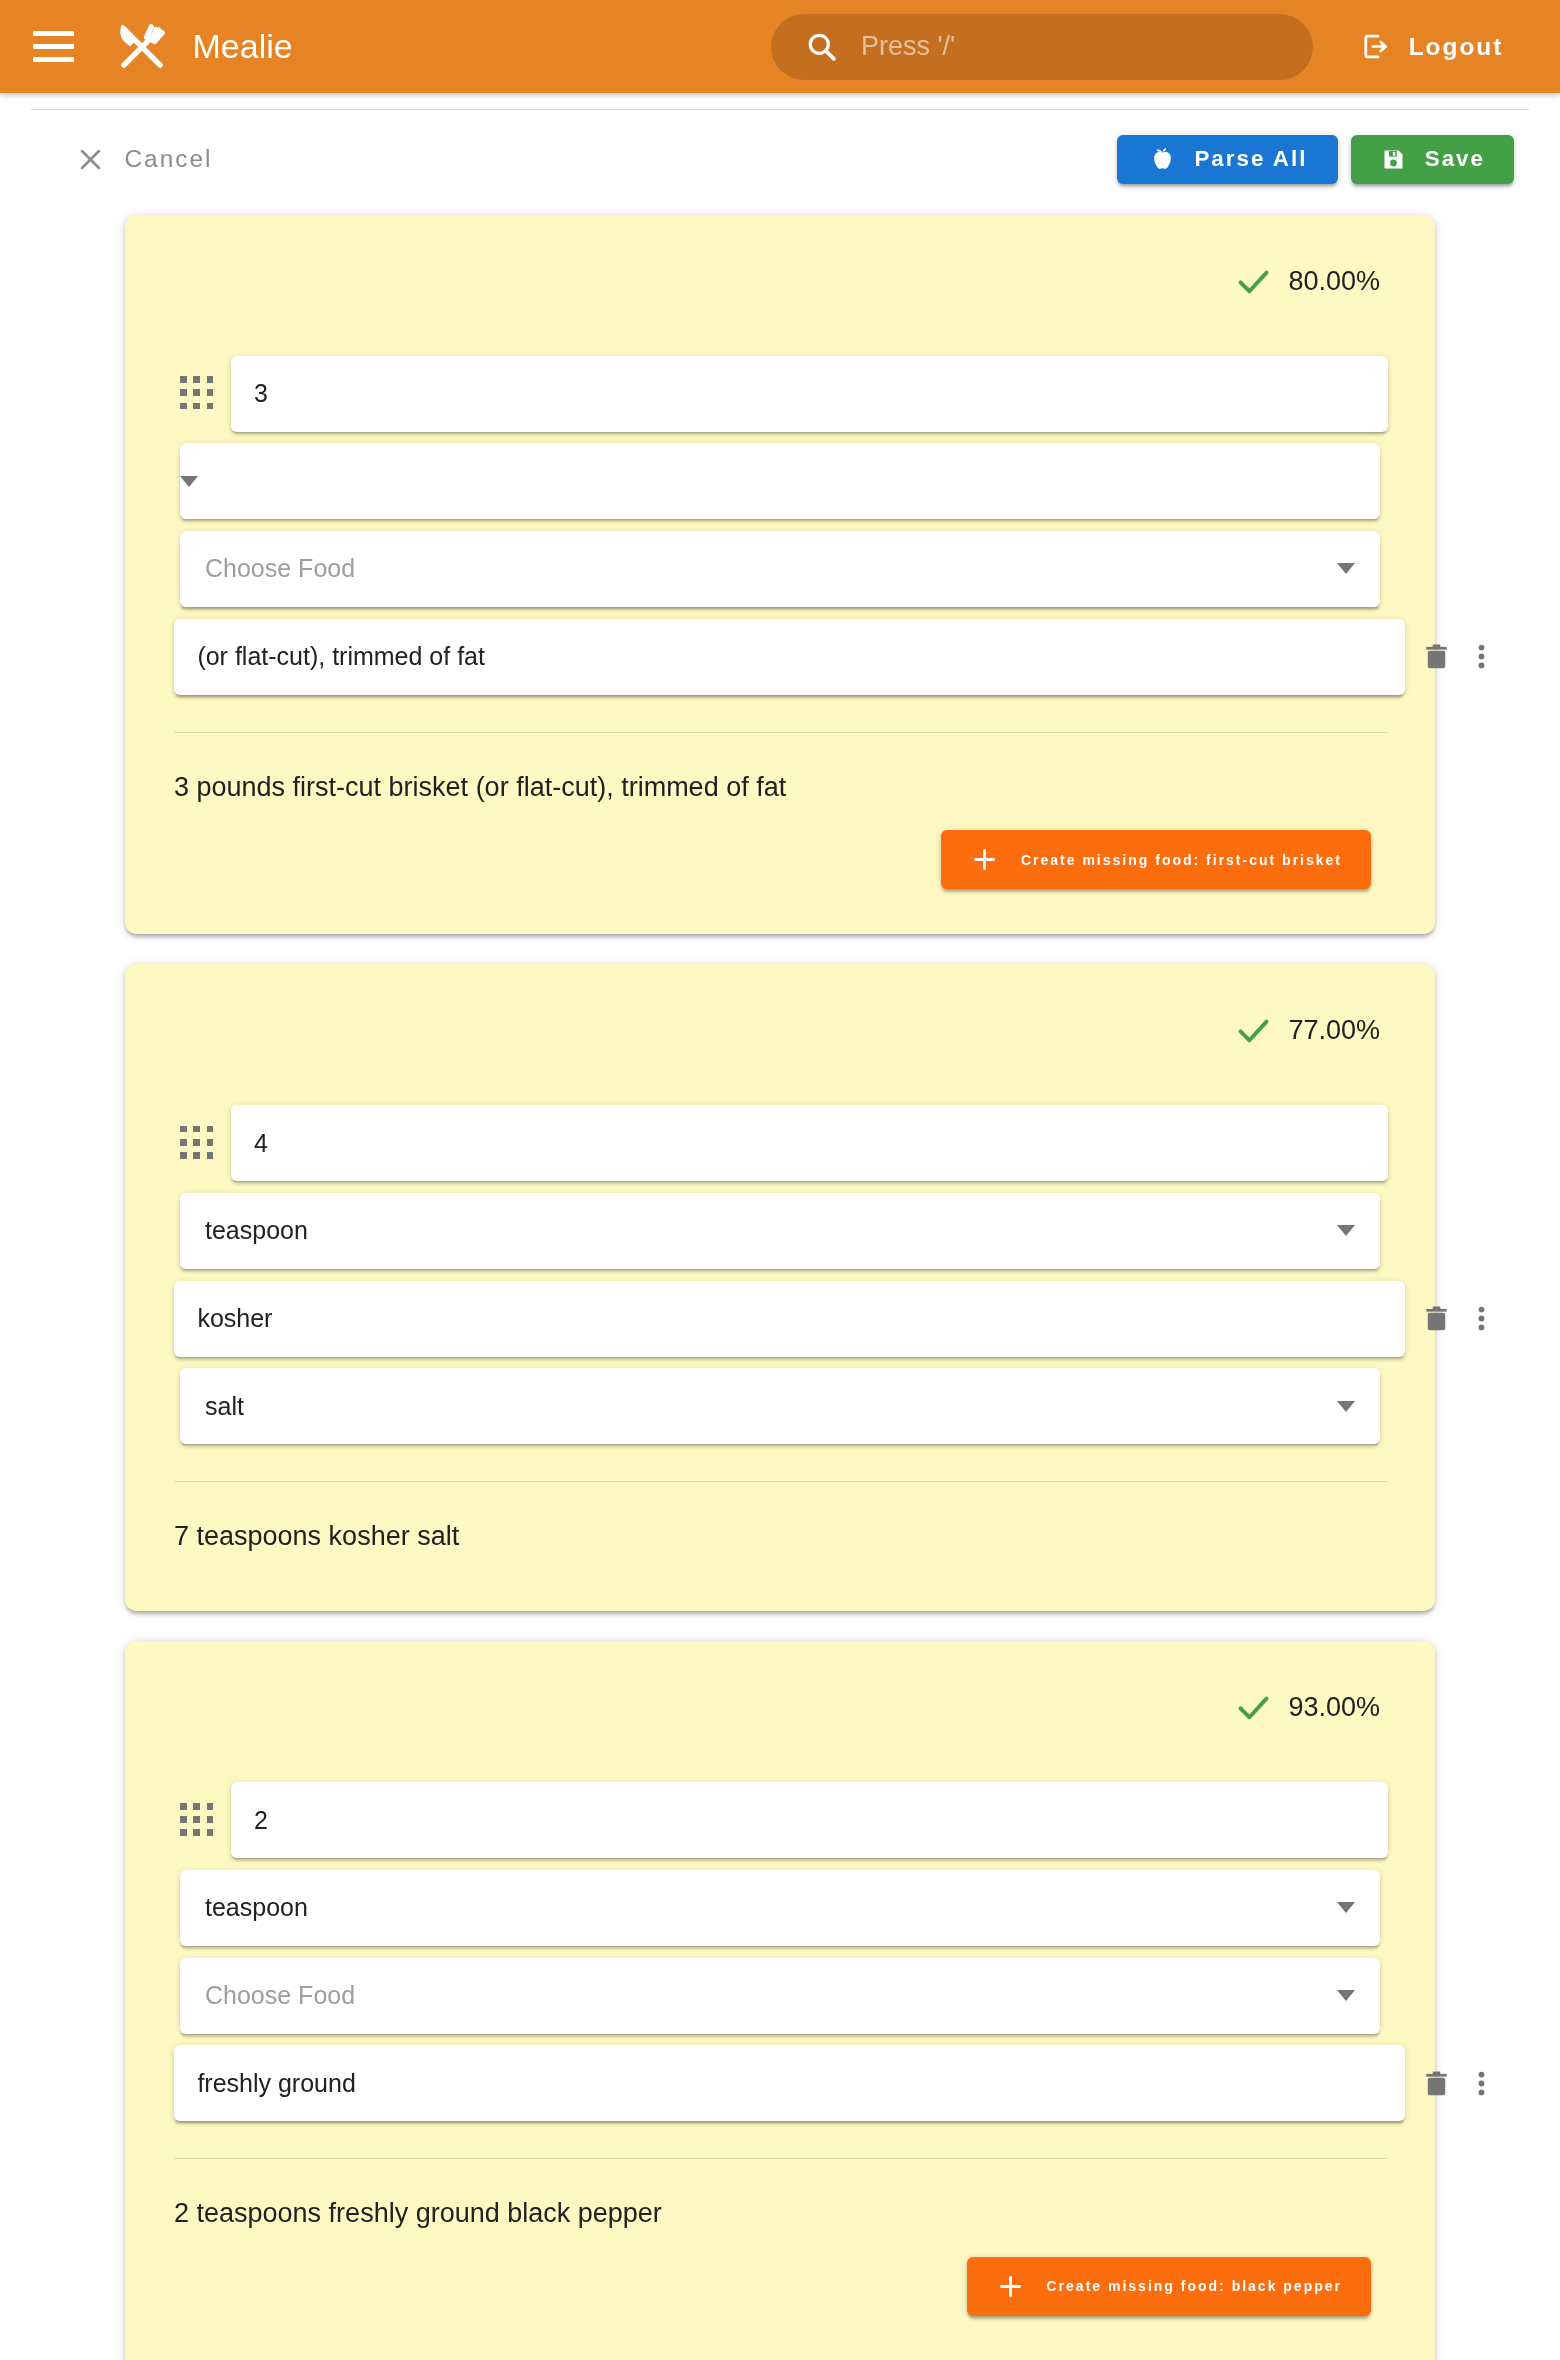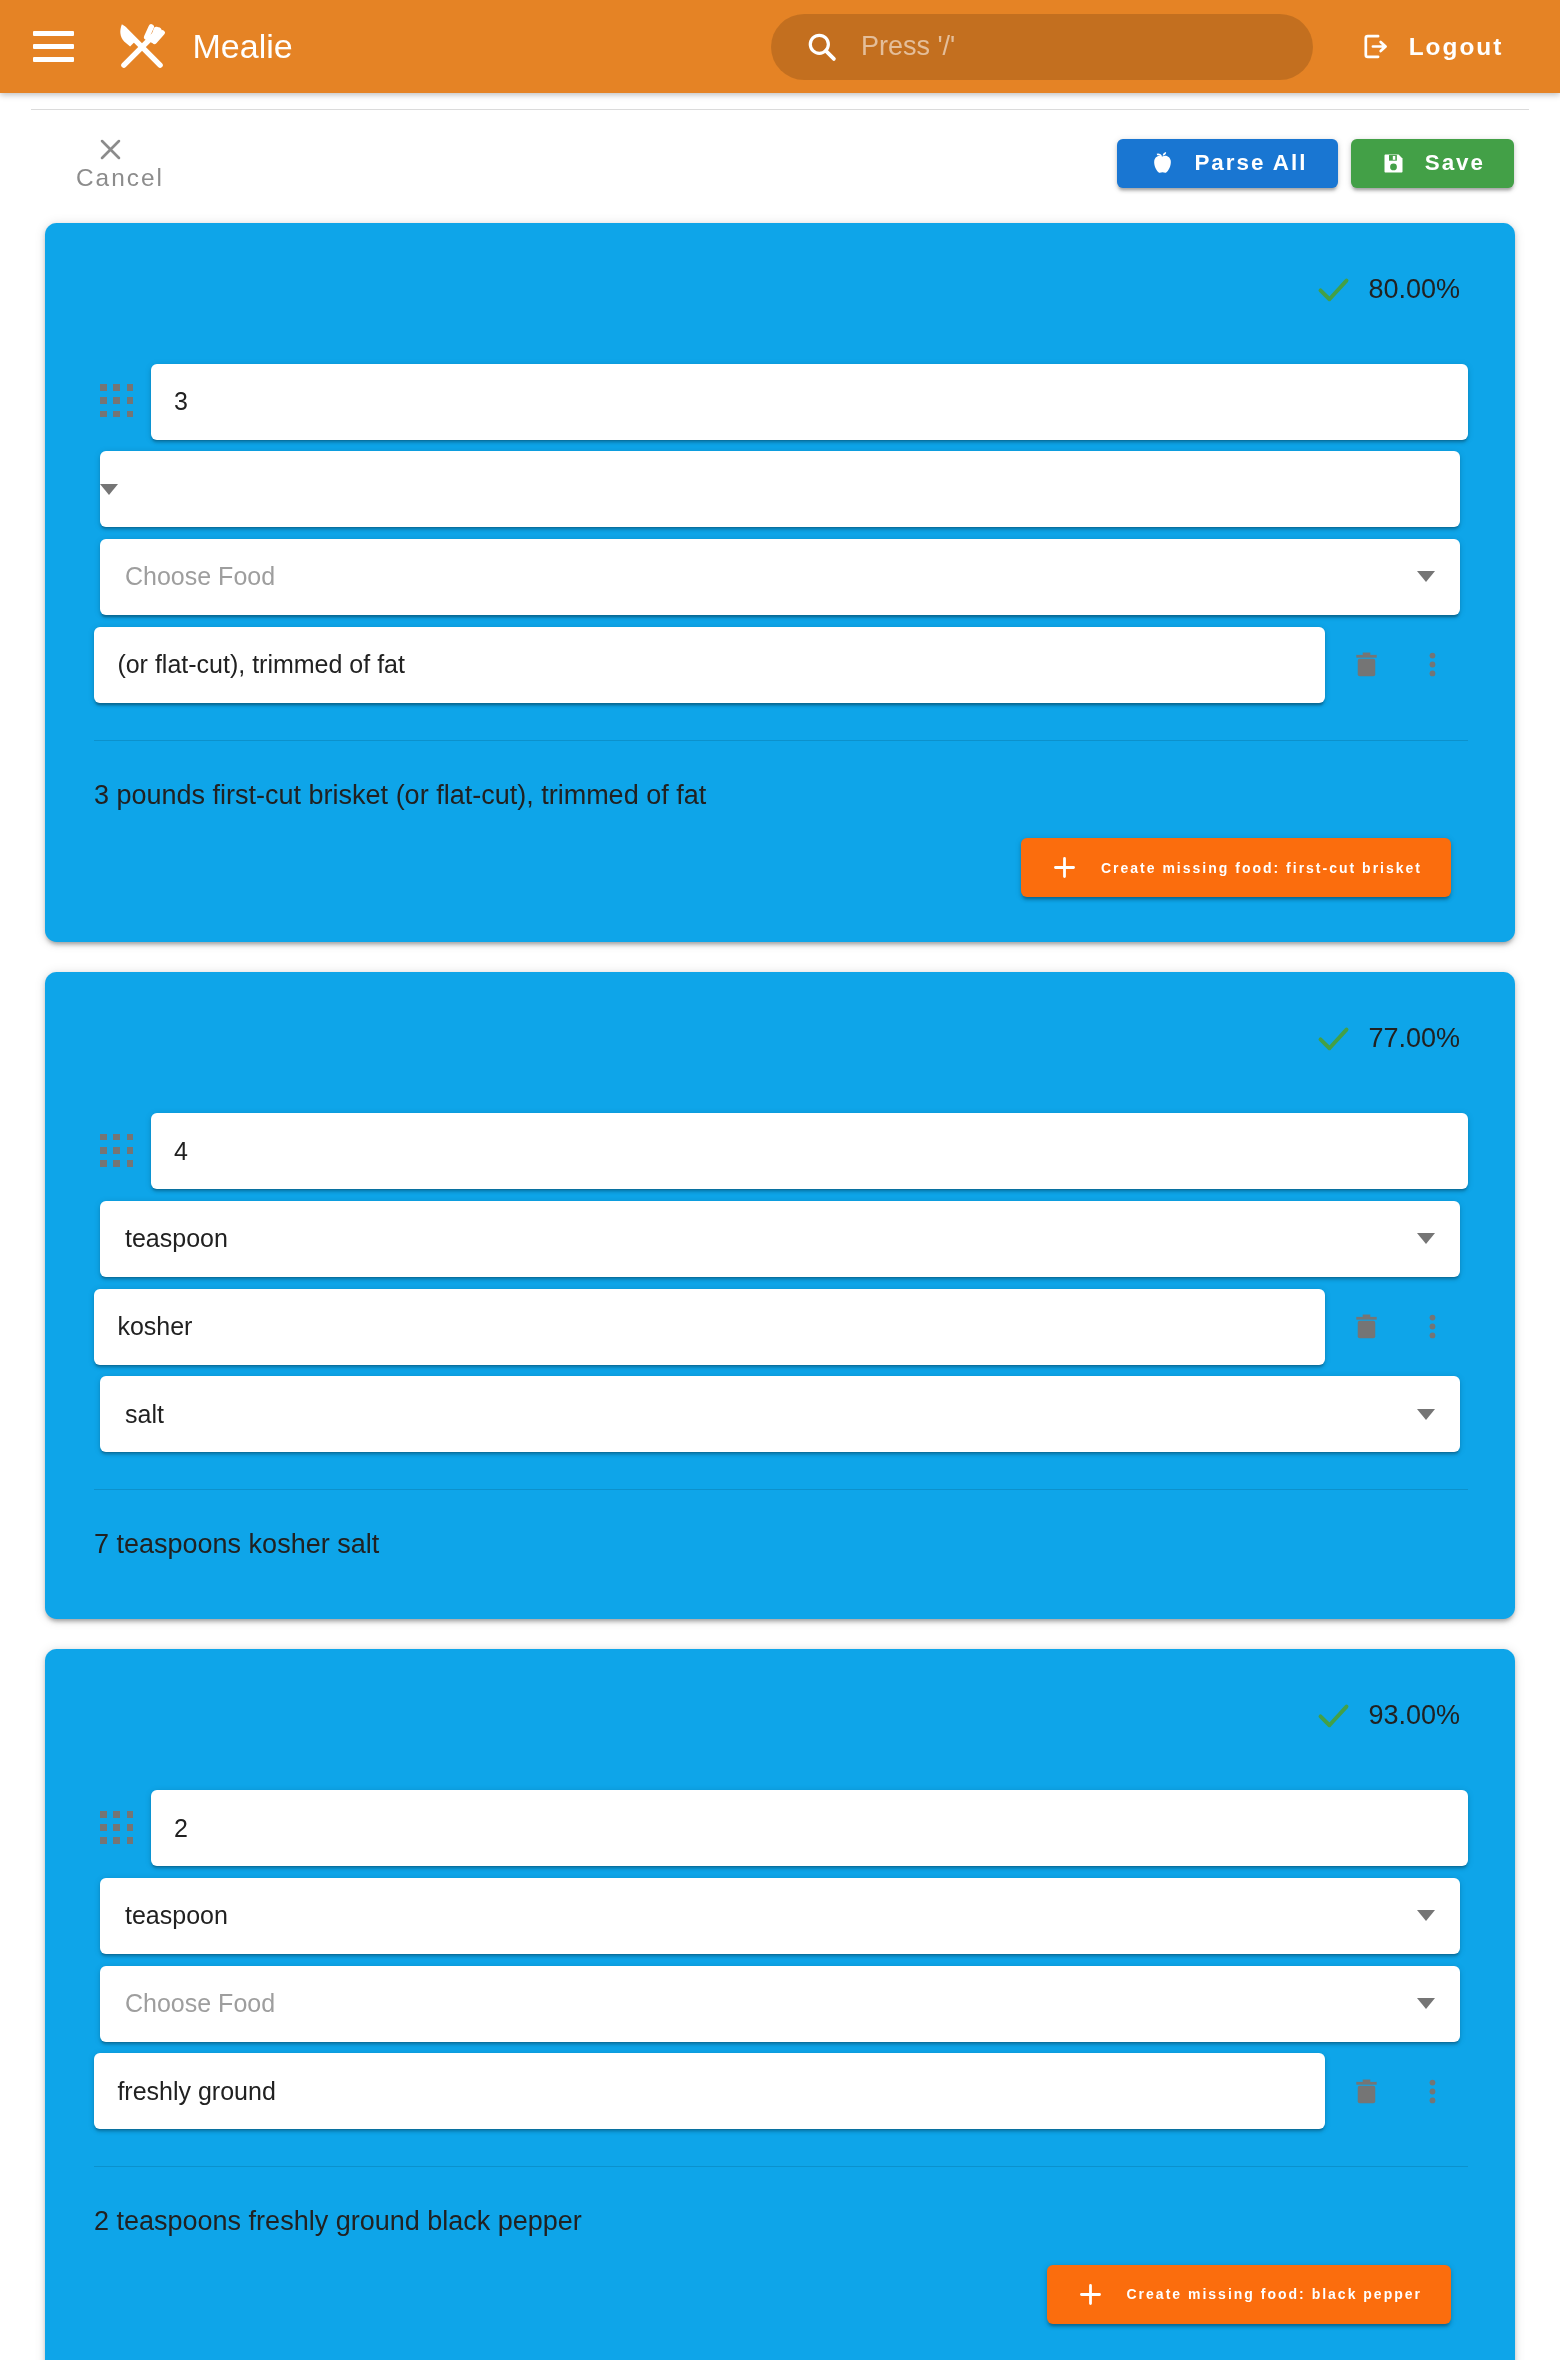--- a/index.html
+++ b/index.html
@@ -22,33 +22,33 @@
   .search-input::placeholder { color:rgba(255,255,255,.55); }
   .logout-btn { display:flex; align-items:center; margin-left:33px; color:#fff;
     font-size:24.4px; font-weight:700; letter-spacing:2px; cursor:pointer; height:62px;
     padding:0 13.7px; border-radius:5.9px; }
   .logout-btn svg { width:31px; height:31px; margin-right:17.6px; }
 
   .top-divider { border:none; border-top:1px solid rgba(0,0,0,.14); margin:15.6px 31px 0 31px; }
 
   
   .toolbar { display:flex; align-items:center; padding:25px 46px 0 76px; margin-bottom:31px; }
-  .cancel { display:flex; align-items:center; color:#8c8c8c; font-size:24.4px;
-    font-weight:500; letter-spacing:2px; cursor:pointer;flex-direction:column; }
+  .cancel { display:flex; align-items:flex-start; color:#8c8c8c; font-size:24.4px;
+    font-weight:500; letter-spacing:2px; cursor:pointer; }
   .cancel svg { width:29px; height:29px; margin-right:19.5px; }
   .btn { display:flex; align-items:center; justify-content:center; height:49px;
     border:none; border-radius:5.9px; color:#fff; font-family:inherit; font-size:22.4px;
     font-weight:700; letter-spacing:2px; cursor:pointer;
     box-shadow:0 3.9px 2.9px -2px rgba(0,0,0,.2), 0 2.9px 3.9px 0 rgba(0,0,0,.14), 0 1px 7.8px 0 rgba(0,0,0,.12); }
   .btn svg { margin-right:17.6px; }
   .btn-parse { background:#1976D2; margin-left:auto; padding:0 31px; }
   .btn-save { background:#43A047; margin-left:12.7px; padding:0 29px; }
 
   
-  .card { width:1470px; margin:0 auto 30px auto; background:#0ea5e9; border-radius:11.7px;
+  .card { width:1310px; margin:0 auto 30px auto; background:#fef9c3; border-radius:11.7px;
     box-shadow:0 3.9px 3.9px -2px rgba(0,0,0,.2), 0 2.9px 4.9px 0 rgba(0,0,0,.14), 0 1px 11.7px 0 rgba(0,0,0,.12);
     padding-bottom:45px; }
   .card.no-btn { padding-bottom:59px; }
   .card.last { margin-bottom:0; height:741px; }
 
   .conf-row { display:flex; align-items:center; justify-content:flex-end;
     padding:49px 55px 0 0; height:84px; }
   .conf-row svg { width:39px; height:39px; }
   .conf-text { font-size:27px; color:#212121; margin-left:15.6px; }
 

